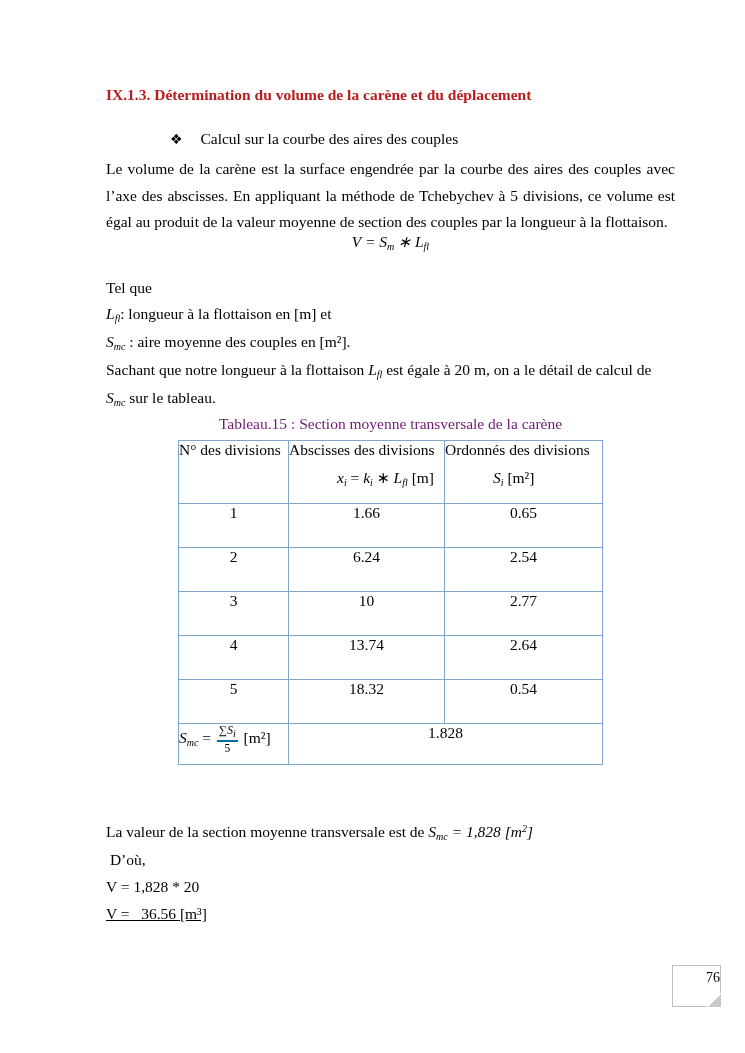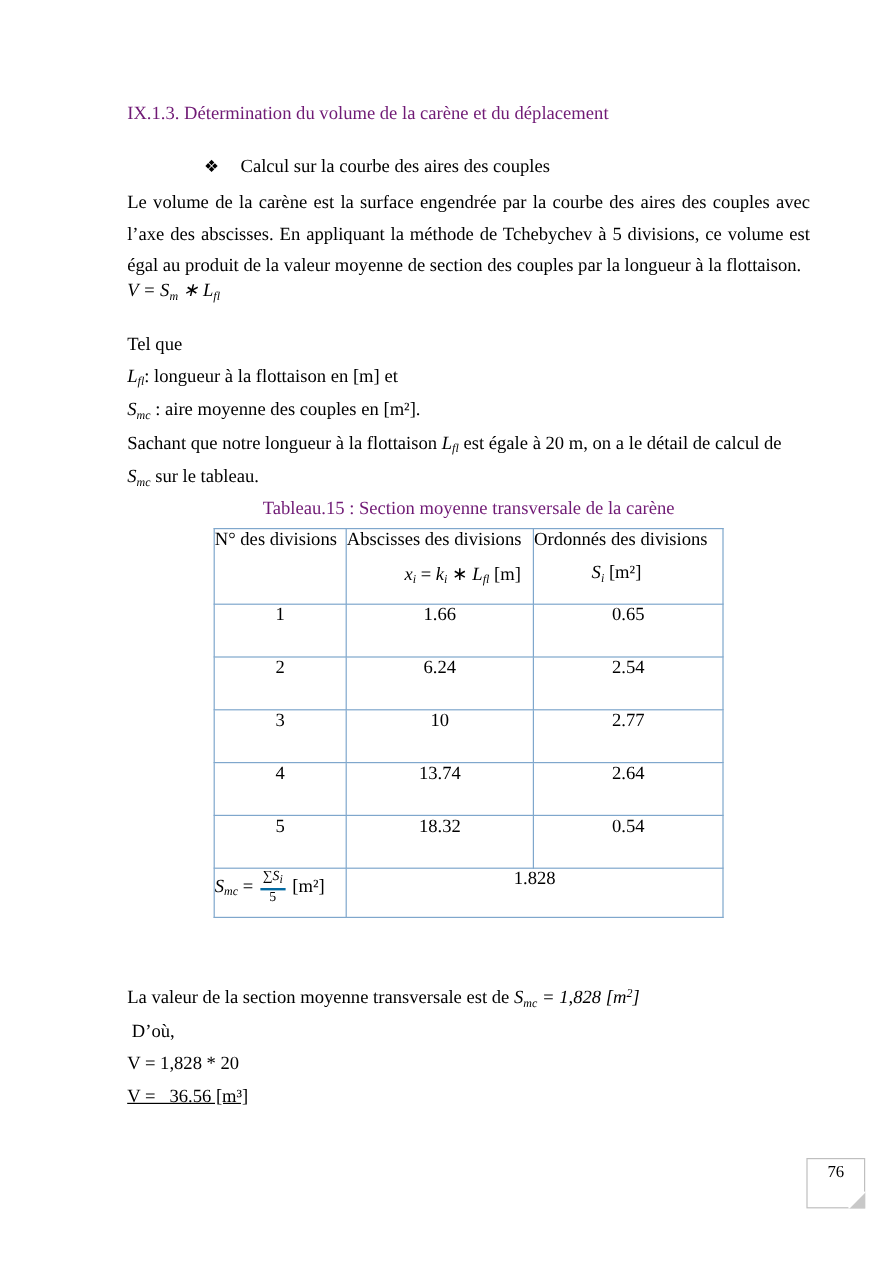--- a/index.html
+++ b/index.html
@@ -3,25 +3,25 @@
 <meta charset="utf-8">
 <style>
   html,body { margin:0; padding:0; background:#ffffff; }
   .page {
     position:relative; width:745px; height:1053px; background:#ffffff;
     font-family:"Liberation Serif", serif; color:#000; overflow:hidden;
   }
   .content { position:absolute; left:106px; top:0; width:569px; }
   .abs { position:absolute; left:0; width:569px; }
 
-  .heading { top:86px; font-weight:normal; font-size:15.5px; color:#701a75; }
+  .heading { top:86px; font-weight:bold; font-size:15.5px; color:#b91c1c; }
   .bullet-line { top:130px; padding-left:64px; font-size:15.5px; }
   .bullet-marker { display:inline-block; margin-right:14px; font-size:14px; }
   .intro { top:156px; text-align:justify; font-size:15.5px; line-height:26.5px; }
-  .formula-line { top:233px; font-size:15.5px; }
+  .formula-line { top:233px; text-align:center; font-size:15.5px; }
   .telque { top:279px; font-size:15.5px; }
   .defline1 { top:305px; font-size:15.5px; }
   .defline2 { top:333px; font-size:15.5px; }
   .sachant { top:361px; font-size:15.5px; }
   .sachant2 { top:389px; font-size:15.5px; }
   .caption { top:415px; text-align:center; font-size:15.5px; color:#701a75; }
 
   .tablewrap { top:440px; left:72px; width:426px; }
   table.data { border-collapse:collapse; table-layout:fixed; width:424px; }
   table.data td { border:1px solid #7FA7CC; font-size:15.5px; vertical-align:top; padding:0; }
@@ -43,21 +43,21 @@
 
   .concl1 { top:823px; font-size:15.5px; white-space:pre; }
   .concl2 { top:851px; font-size:15.5px; white-space:pre; }
   .concl3 { top:878px; font-size:15.5px; white-space:pre; }
   .concl4 { top:905px; font-size:15.5px; white-space:pre; text-decoration:underline; }
 
   .pagebox {
     position:absolute; left:672px; top:965px; width:47px; height:40px;
     border:1px solid #BFBFBF; background:#fff; text-align:center;
   }
-  .pagebox .pnum { display:block; margin-top:4px; font-size:14px; }
+  .pagebox .pnum { display:block; margin-top:4px; font-size:14px;text-align:right; }
   .fold-cover { position:absolute; right:-1px; bottom:-1px; width:14px; height:14px; background:#ffffff; }
   .fold-tri {
     position:absolute; right:-1px; bottom:-1px; width:0; height:0;
     border-bottom:13px solid #C8C8C8; border-left:13px solid transparent;
   }
 </style>
 </head>
 <body>
 
 <div class="page">

